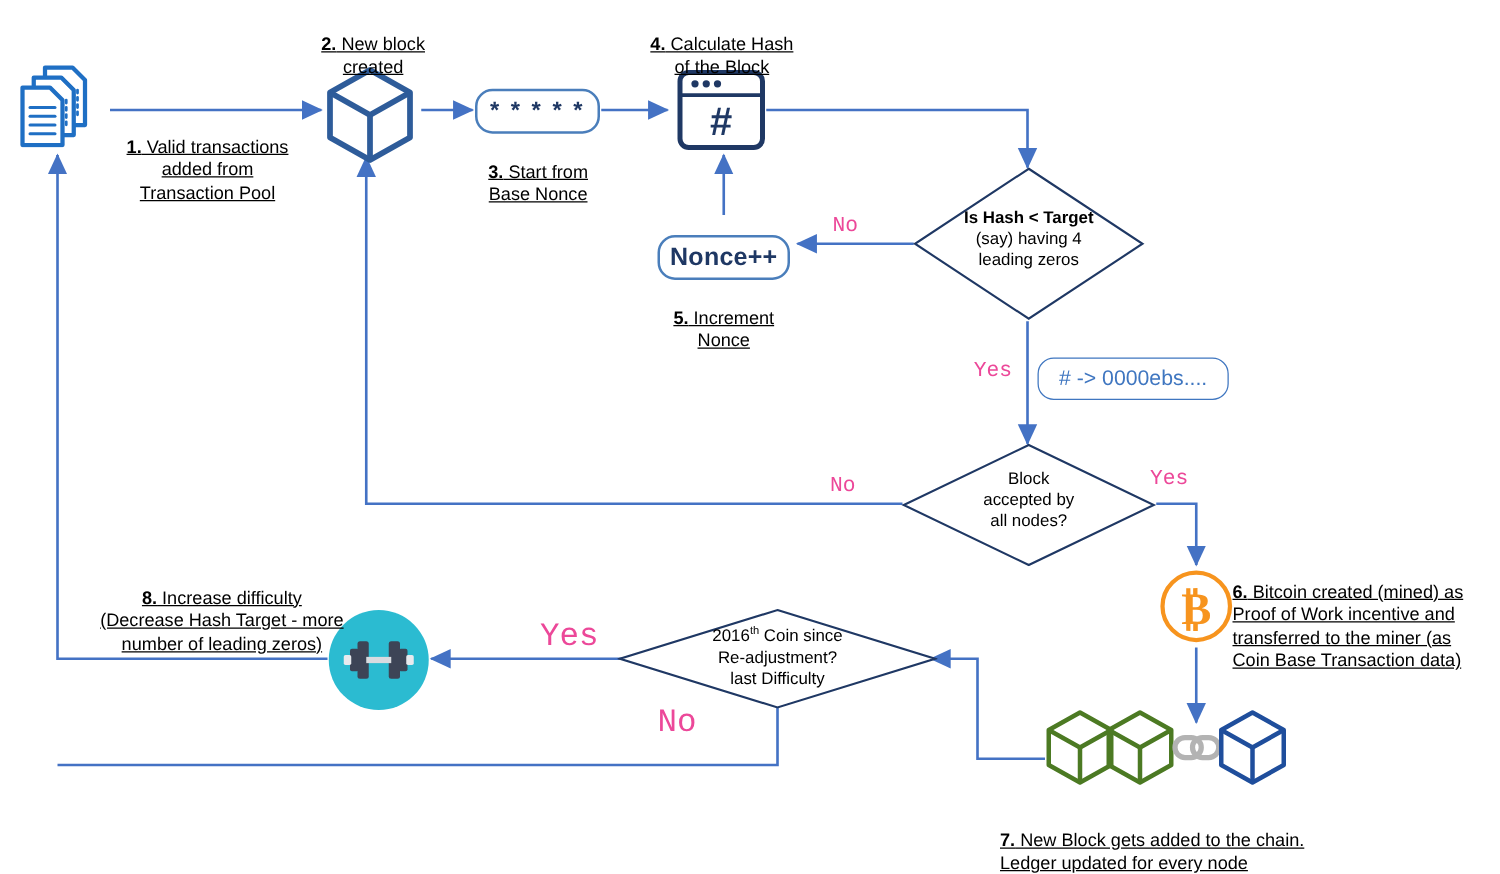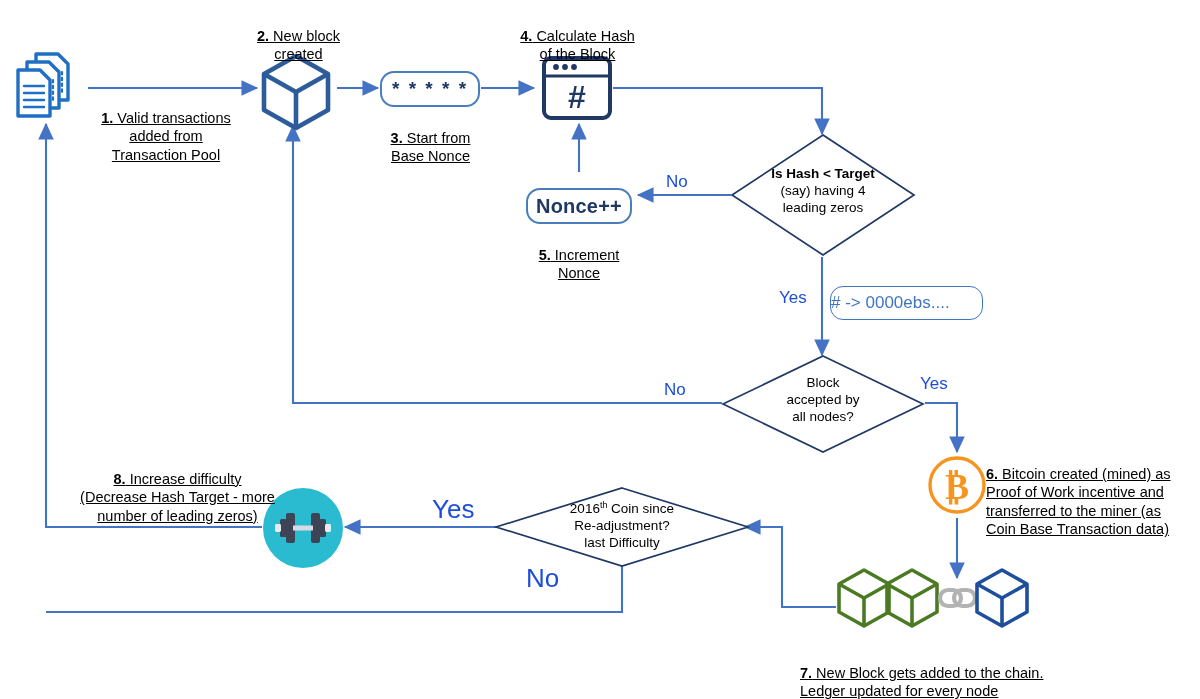--- a/index.html
+++ b/index.html
@@ -35,21 +35,22 @@
     white-space: pre-line;
   }
   .lbl b { font-weight: bold; }
   .cap {
     font-size: 14.5px;
     text-decoration: underline;
   }
   .yn {
     position: absolute;
     font-size: 17px;
-    color: #1d4ed8;
+    color: #ec4899;
+    font-family: Liberation Mono, monospace;
   }
   .yn.big { font-size: 26px; }
   .node {
     position: absolute;
   }
   .rbox {
     position: absolute;
     box-sizing: border-box;
     border: 2px solid #4a7ebb;
     border-radius: 14px;
@@ -63,21 +64,21 @@
   .rbox.nonce { font-size: 20px; letter-spacing: .2px; }
   .rbox.stars { font-size: 19px; letter-spacing: 2px; }
   .callout {
     position: absolute;
     box-sizing: border-box;
     border: 1.6px solid #3f76c0;
     border-radius: 13px;
     background: #ffffff;
     display: flex;
     align-items: center;
-    justify-content: flex-start;
+    justify-content: center;
     color: #3f76c0;
     font-size: 17px;
   }
   .dtext {
     position: absolute;
     text-align: center;
     line-height: 1.25;
     font-size: 13.5px;
     color: #000;
   }

